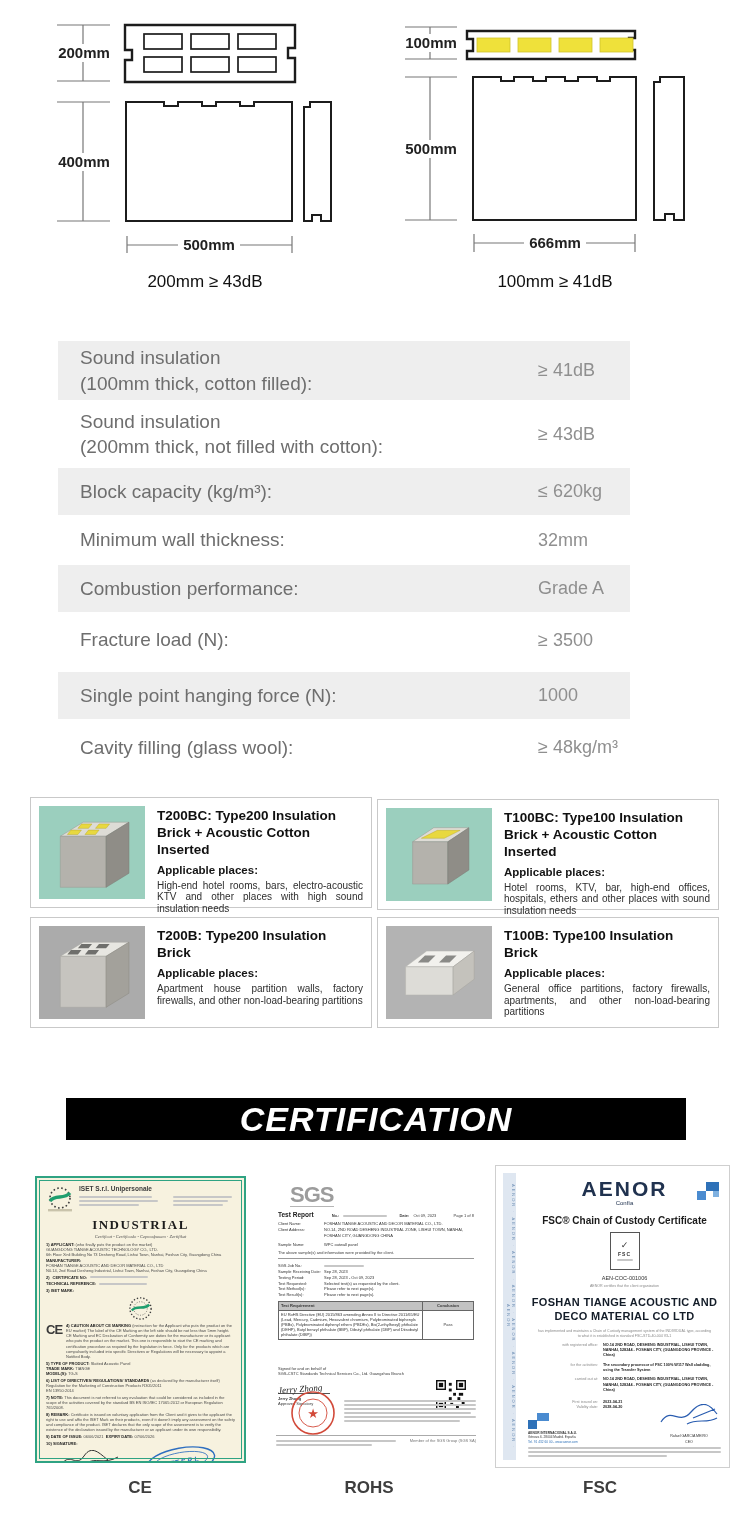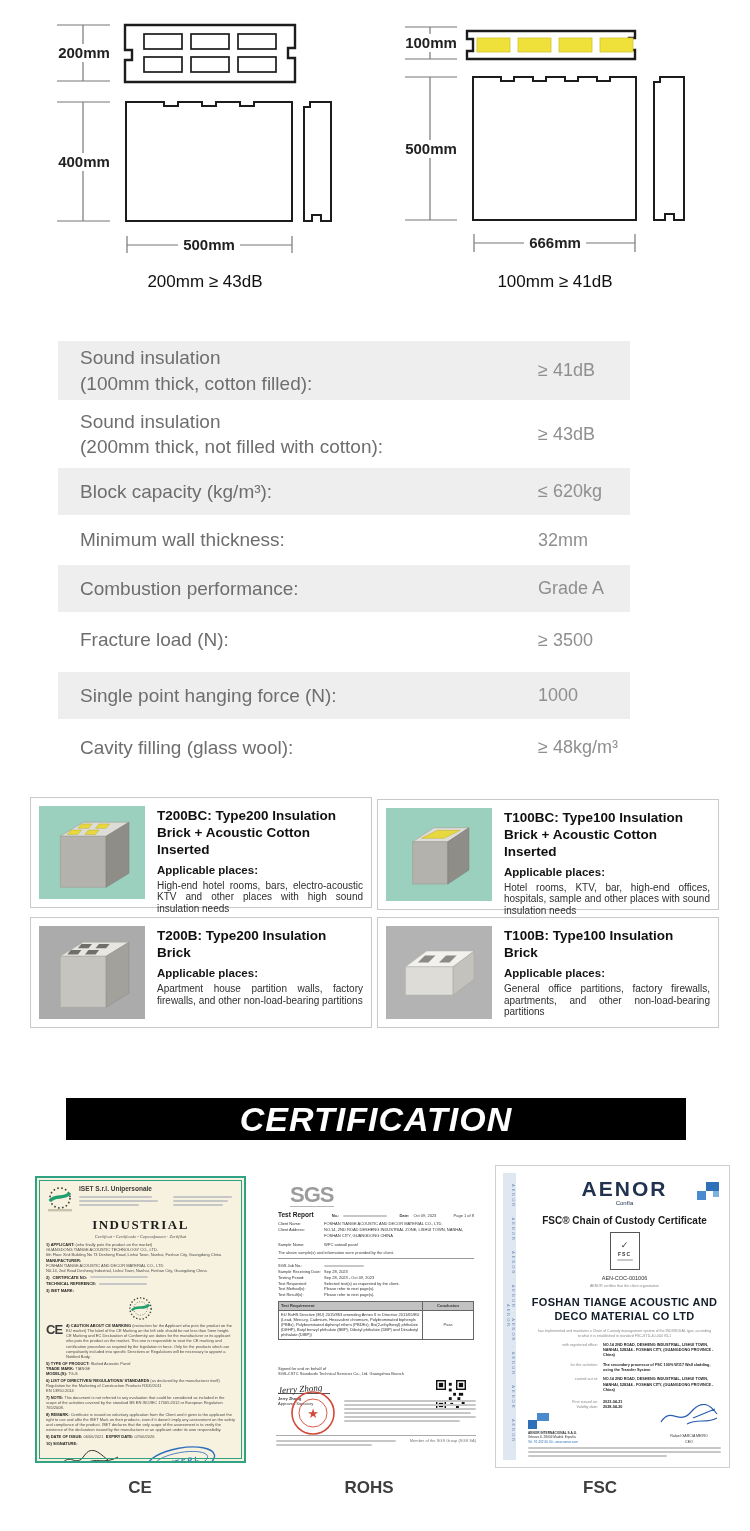--- a/index.html
+++ b/index.html
@@ -233,21 +233,21 @@
       <svg width="88" height="80" viewBox="0 0 100 90">
         <polygon points="20,30 44,14 84,14 60,30" fill="#dedcd6" stroke="#9a9a94" stroke-width="0.6"></polygon>
         <polygon points="30,26 48,17 74,17 56,26" fill="#e8d83f" stroke="#b8a82a" stroke-width="0.5"></polygon>
         <polygon points="20,30 60,30 60,78 20,78" fill="#b4b2ac" stroke="#9a9a94" stroke-width="0.6"></polygon>
         <polygon points="60,30 84,14 84,62 60,78" fill="#8f8d87" stroke="#7c7a74" stroke-width="0.6"></polygon>
       </svg>
     </div>
     <div class="card-body">
       <div class="card-title">T100BC: Type100 Insulation Brick + Acoustic Cotton Inserted</div>
       <div class="card-sub">Applicable places:</div>
-      <div class="card-text">Hotel rooms, KTV, bar, high-end offices, hospitals, sample and other places with sound insulation needs</div>
+      <div class="card-text">Hotel rooms, KTV, bar, high-end offices, hospitals, ethers and other places with sound insulation needs</div>
     </div>
   </div>
 
   <div class="card" style="left:30px;top:917px">
     <div class="card-img" style="background:#ababab">
       <svg width="88" height="80" viewBox="0 0 100 90">
         <polygon points="14,26 40,10 92,10 66,26" fill="#e7e6e1" stroke="#a8a8a2" stroke-width="0.6"></polygon>
         <polygon points="14,26 66,26 66,84 14,84" fill="#c6c4bf" stroke="#a8a8a2" stroke-width="0.6"></polygon>
         <polygon points="66,26 92,10 92,68 66,84" fill="#a3a19b" stroke="#8c8a84" stroke-width="0.6"></polygon>
         <g fill="#6f6f6c">

